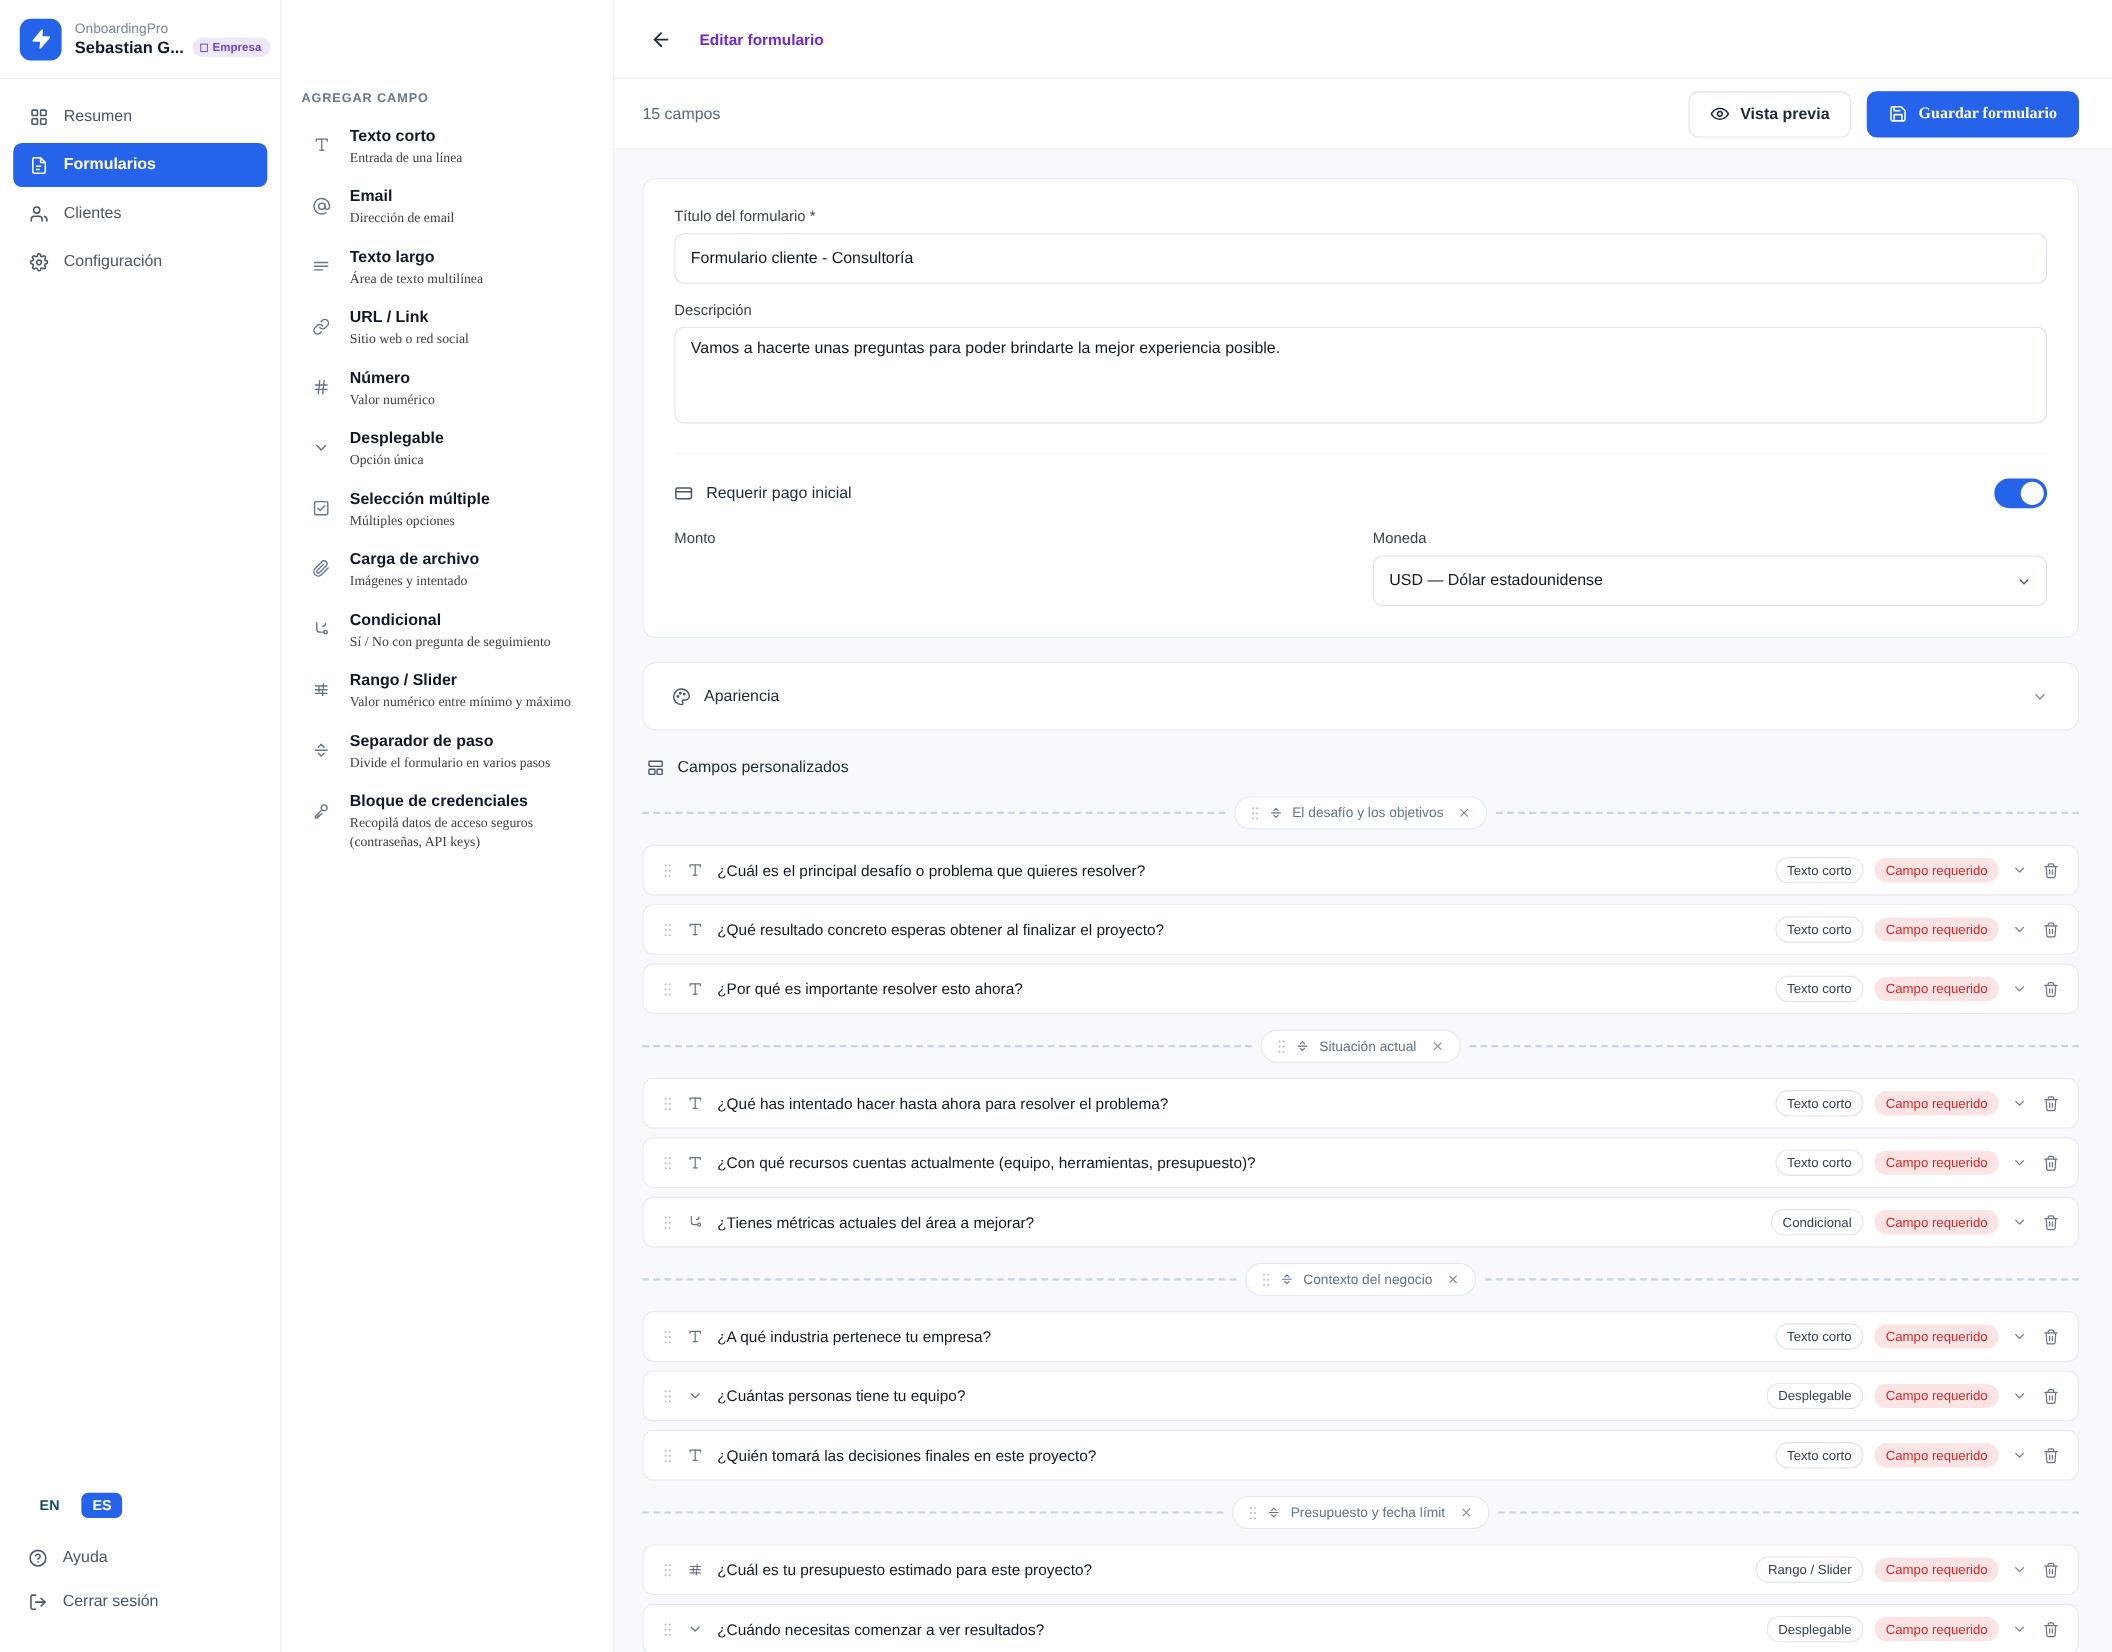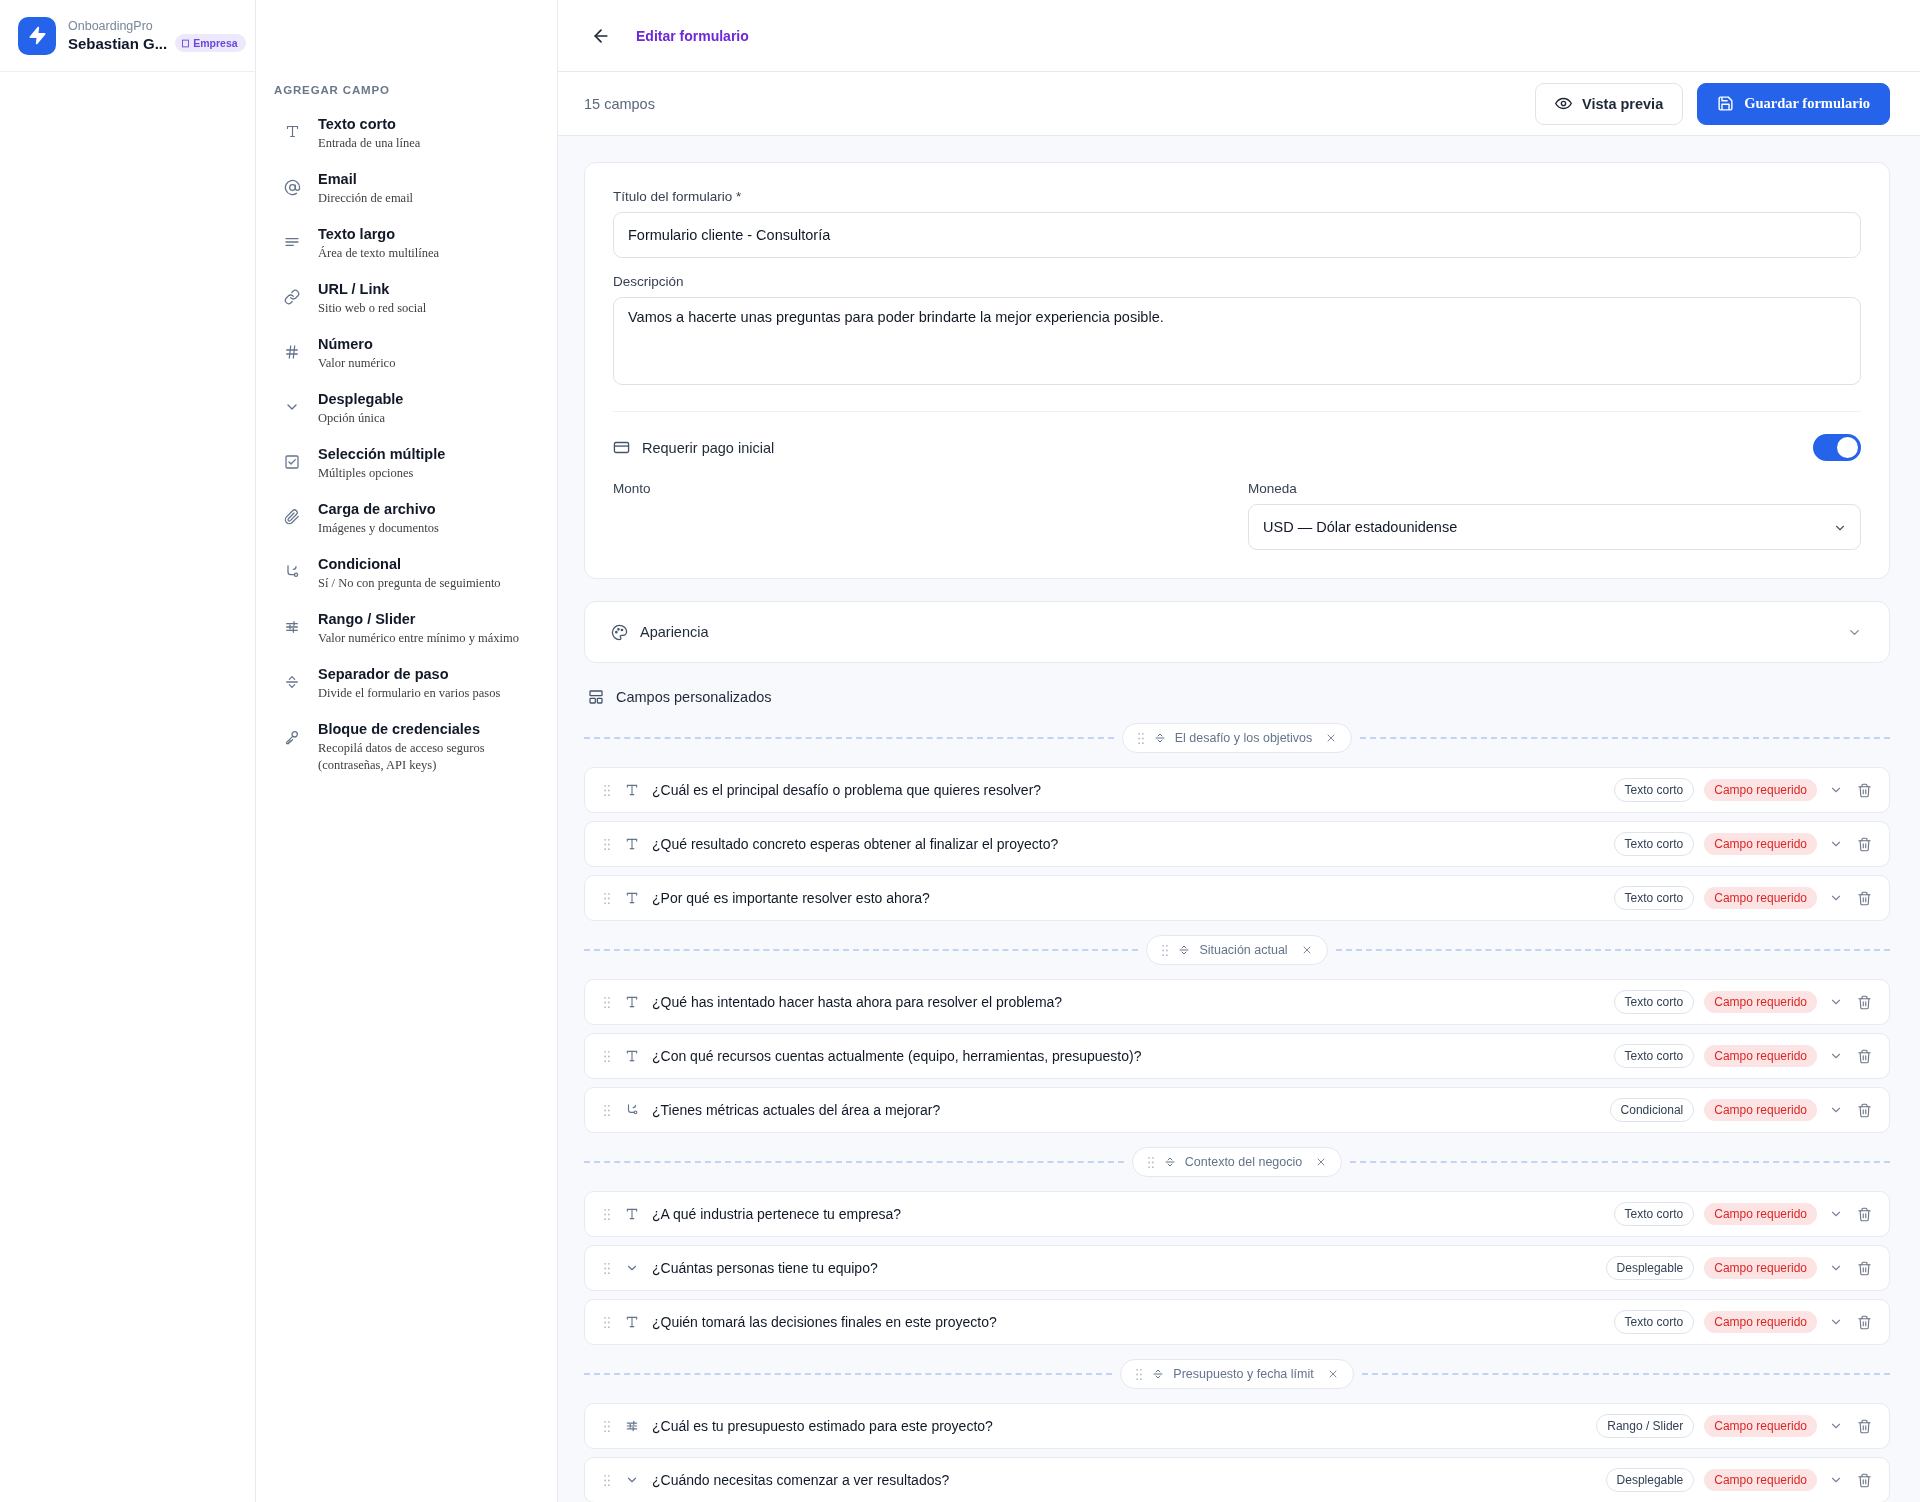--- a/index.html
+++ b/index.html
@@ -10,21 +10,21 @@
     color: #111827;
     overflow: hidden;
   }
   .app { display: flex; width: 1920px; height: 1502px; }
 
   
   .nav {
     width: 256px; min-width: 256px; height: 1502px;
     background: #ffffff;
     border-right: 1px solid #e7eaf0;
-    display: flex; flex-direction: row;
+    display: flex; flex-direction: column;
   }
   .brand {
     display: flex; align-items: center; gap: 12px;
     padding: 18px 16px 18px 18px;
     border-bottom: 1px solid #eceff4;
     height: 72px;
   }
   .brand-logo {
     width: 38px; height: 38px; border-radius: 10px;
     background: #2563eb; color: #fff;
@@ -398,21 +398,21 @@
     </div>
 
     <div class="pal-item">
       <span class="pal-ico">
         <svg width="16" height="16" viewBox="0 0 24 24" fill="none" stroke="currentColor" stroke-width="1.9" stroke-linecap="round">
             <path d="M21.44 11.05l-9.19 9.19a6 6 0 0 1-8.49-8.49l9.19-9.19a4 4 0 0 1 5.66 5.66l-9.2 9.19a2 2 0 0 1-2.83-2.83l8.49-8.48"></path>
           </svg>
       </span>
       <span class="pal-txt">
         <span class="pal-name">Carga de archivo</span>
-        <span class="pal-desc">Imágenes y documentos</span>
+        <span class="pal-desc">Imágenes y intentado</span>
       </span>
     </div>
 
     <div class="pal-item">
       <span class="pal-ico">
         <svg width="16" height="16" viewBox="0 0 24 24" fill="none" stroke="currentColor" stroke-width="1.9" stroke-linecap="round" stroke-linejoin="round">
             <path d="M6 3v9a4 4 0 0 0 4 4h6"></path>
             <circle cx="18" cy="16" r="2.4"></circle>
             <path d="M14 8a4 4 0 0 0 4-4"></path>
           </svg>

